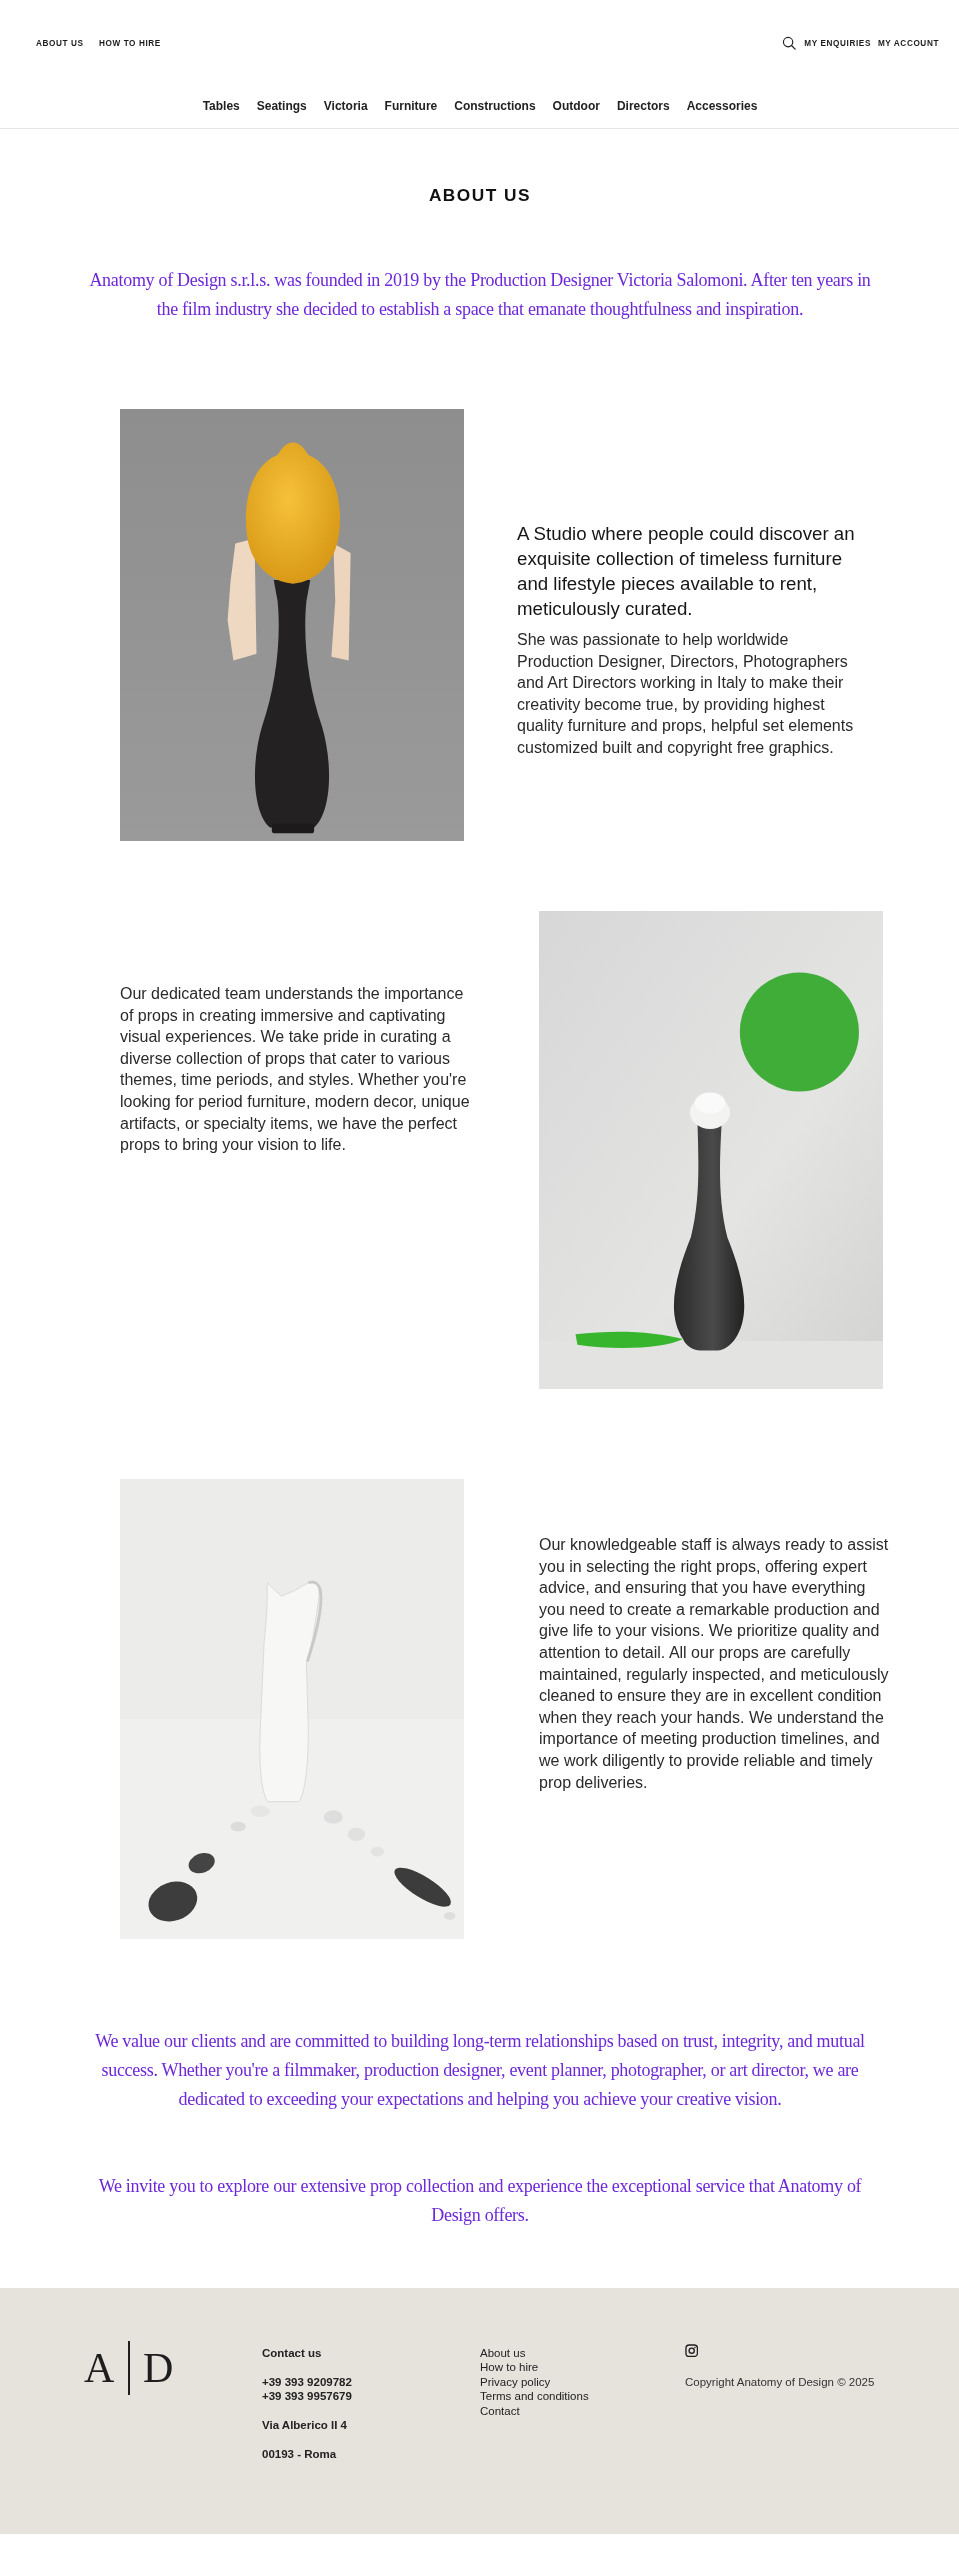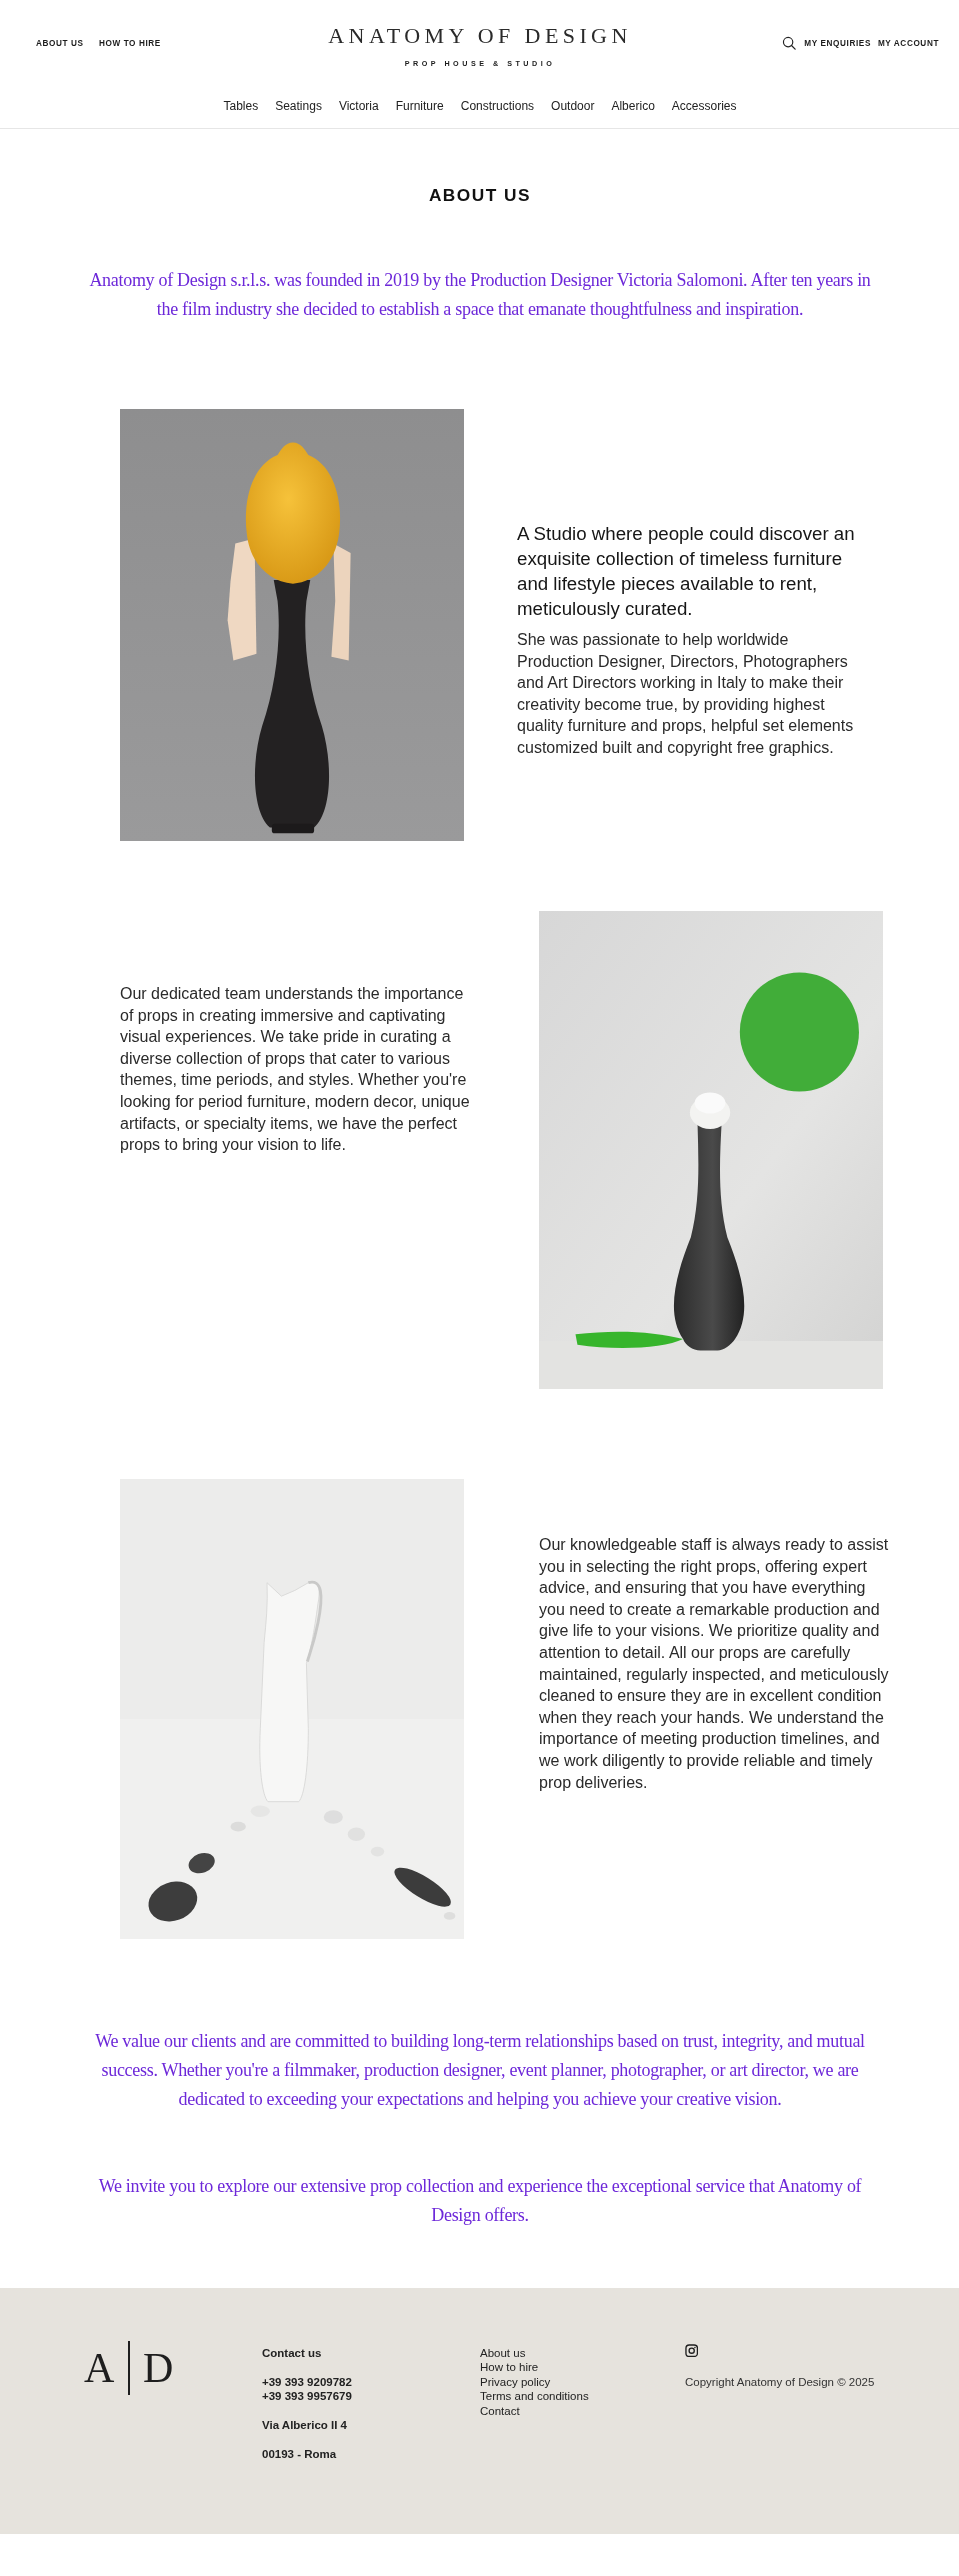--- a/index.html
+++ b/index.html
@@ -38,21 +38,21 @@
       font-family: "Liberation Serif", "DejaVu Serif", serif;
       font-size: 22px; letter-spacing: 4.4px; color: #2a2a2a;
       display: block;
     }
     .logo-sub {
       display: block; margin-top: 9.6px;
       font-size: 7.2px; font-weight: bold; letter-spacing: 3.5px; color: #1c1c1c;
     }
     .catnav {
       position: absolute; left: 0; width: 960px; top: 99px;
-      display: flex; justify-content: center; gap: 17px;
+      display: flex; justify-content: center; gap: 17px; font-weight: bold;
     }
     .catnav a {
       font-size: 12px; color: #222; text-decoration: none;
     }
 
     
     .page-title {
       position: absolute; top: 185px; left: 0; width: 960px; text-align: center;
       font-size: 17.3px; font-weight: bold; letter-spacing: 1.5px; color: #111;
     }
@@ -104,44 +104,40 @@
   </style>
 </head>
 <body>
 
 <header class="header">
   <nav class="header-left">
     <a href="#" class="util-link">ABOUT US</a>
     <a href="#" class="util-link">HOW TO HIRE</a>
   </nav>
 
-  <a href="#" class="logo" style="text-decoration:none;">
-    <span class="logo-title">ANATOMY OF DESIGN</span>
-    <span class="logo-sub">PROP HOUSE &amp; STUDIO</span>
-  </a>
 
   <div class="header-right">
     <a href="#" class="search-btn">
       <svg viewBox="0 0 16 16" width="14.4" height="14.4">
         <circle cx="6.8" cy="6.8" r="5.2" fill="none" stroke="#222" stroke-width="1.3"></circle>
         <line x1="10.6" y1="10.6" x2="14.6" y2="14.6" stroke="#222" stroke-width="1.4" stroke-linecap="round"></line>
       </svg>
     </a>
     <a href="#" class="util-link">MY ENQUIRIES</a>
     <a href="#" class="util-link">MY ACCOUNT</a>
   </div>
 
   <nav class="catnav">
     <a href="#">Tables</a>
     <a href="#">Seatings</a>
     <a href="#">Victoria</a>
     <a href="#">Furniture</a>
     <a href="#">Constructions</a>
     <a href="#">Outdoor</a>
-    <a href="#">Alberico</a>
+    <a href="#">Directors</a>
     <a href="#">Accessories</a>
   </nav>
 </header>
 
 <h1 class="page-title">ABOUT US</h1>
 <p class="serif-para intro">Anatomy of Design s.r.l.s. was founded in 2019 by the Production Designer Victoria Salomoni. After ten years in the film industry she decided to establish a space that emanate thoughtfulness and inspiration.</p>
 
 <div class="photo" style="left:120px; top:409px; width:344px; height:432px;">
   <svg viewBox="0 0 358 450" preserveAspectRatio="none">
     <defs>

